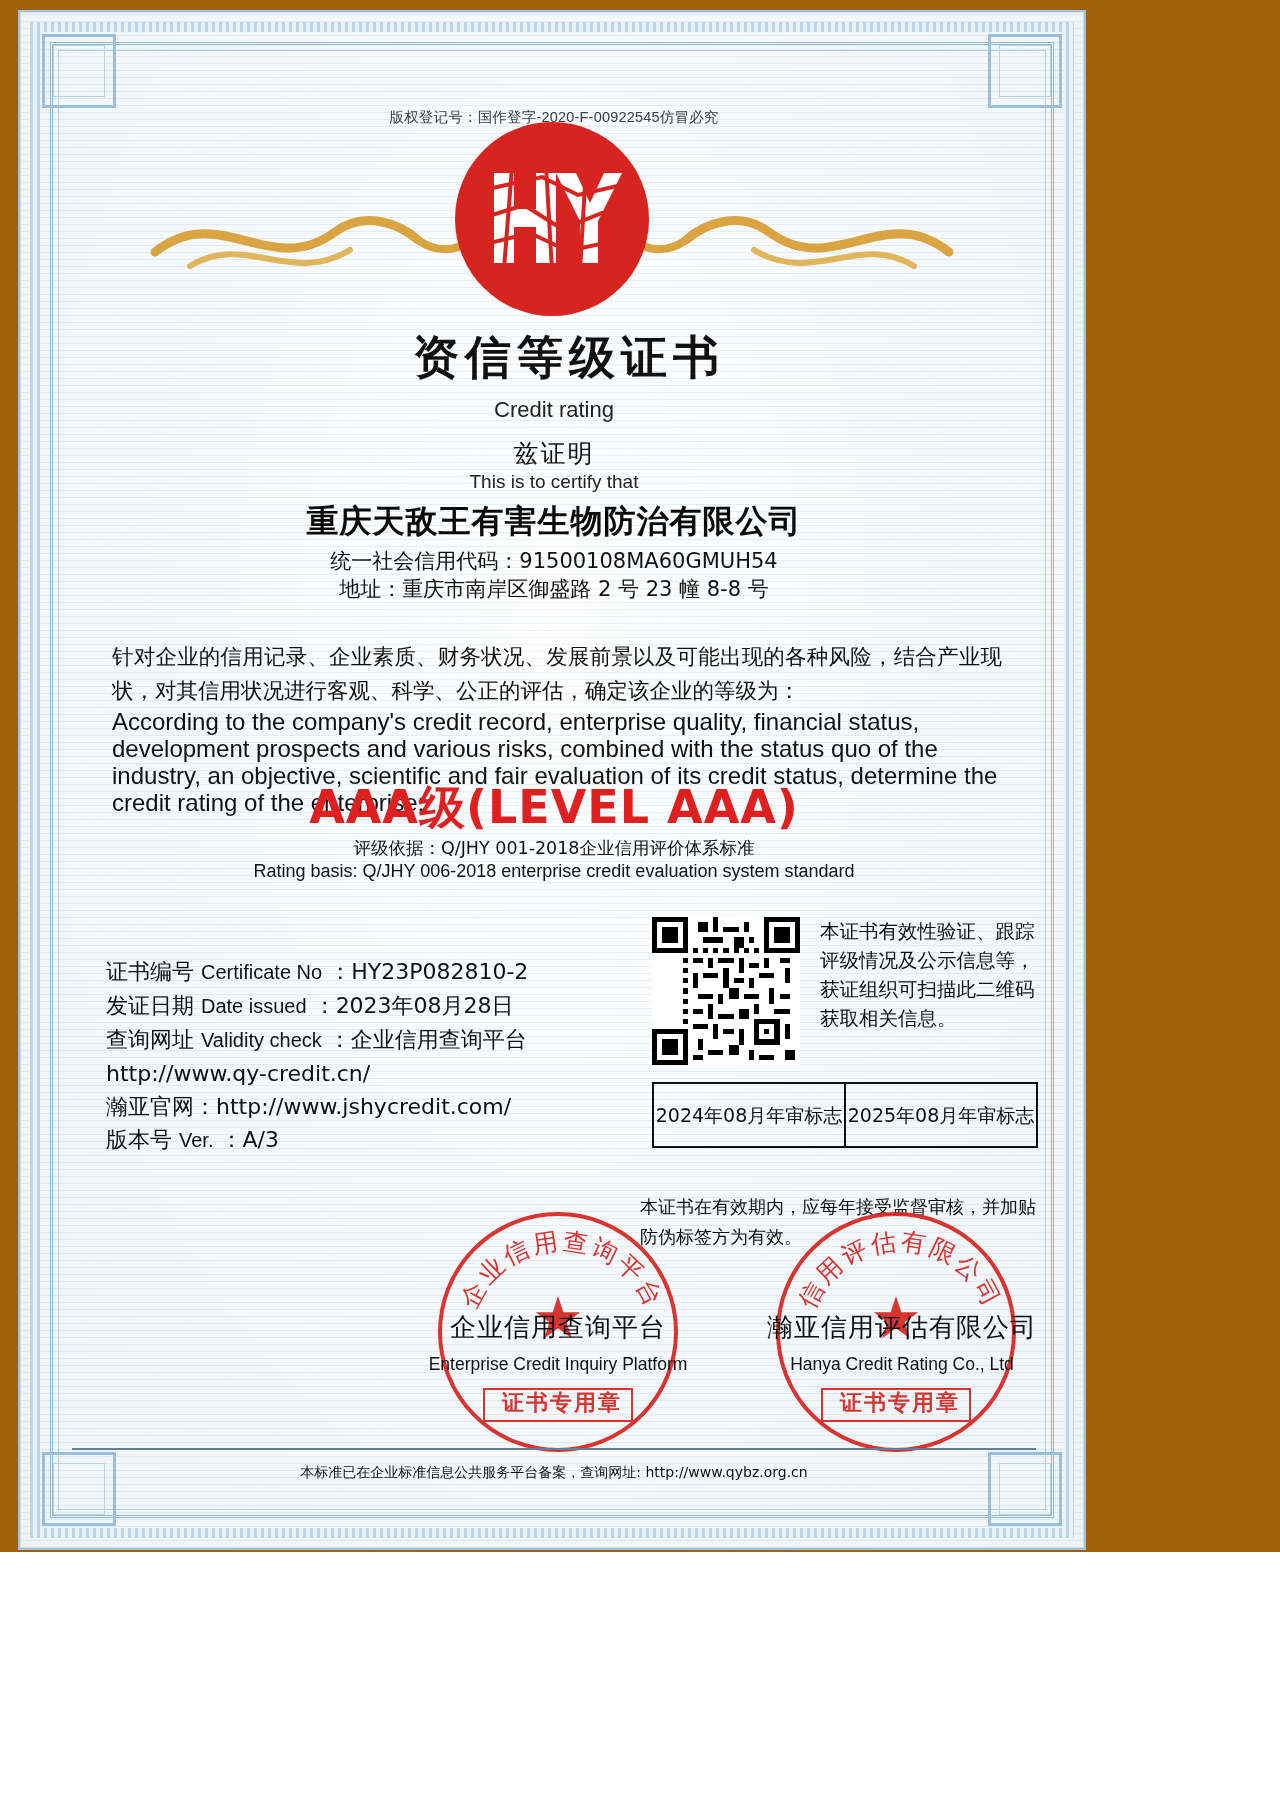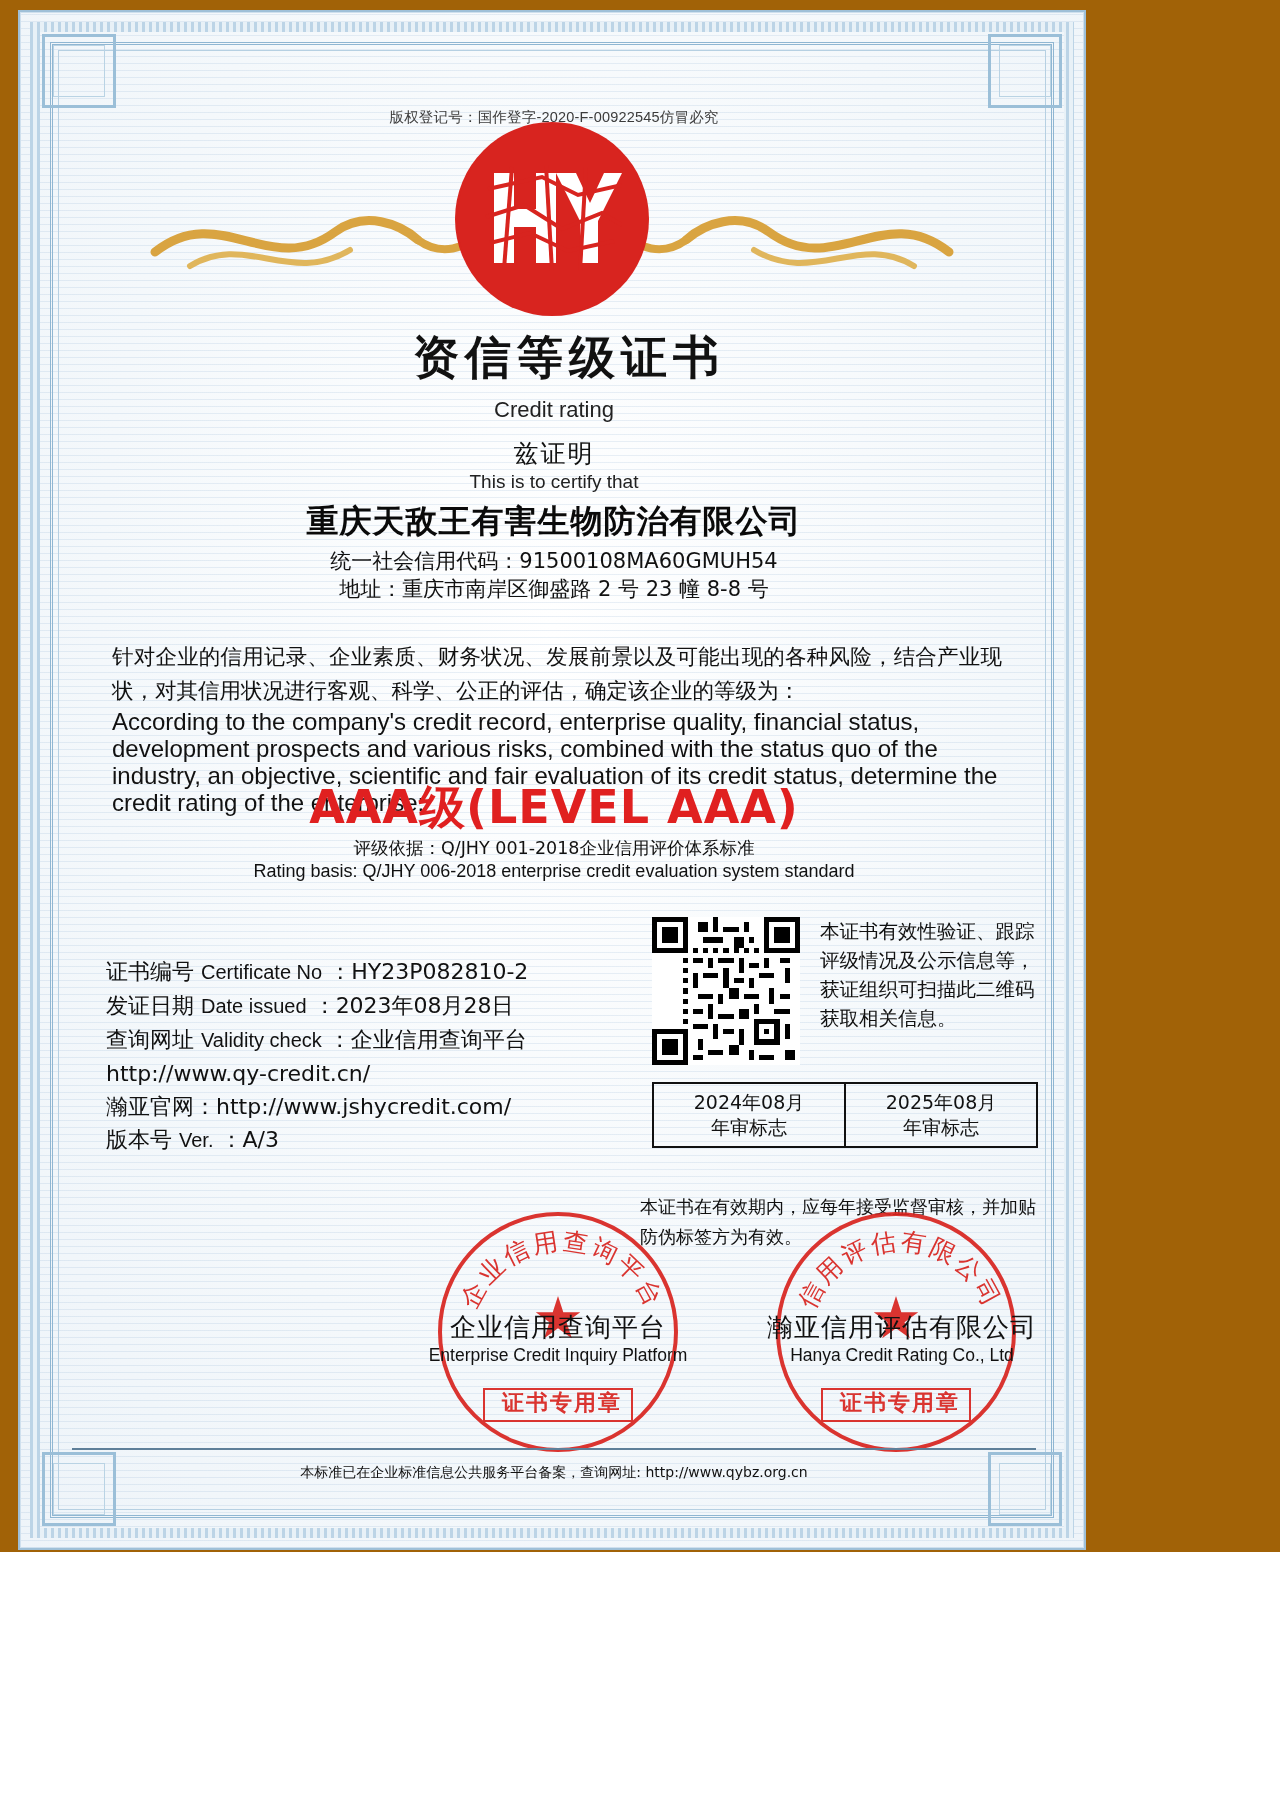--- a/index.html
+++ b/index.html
@@ -169,21 +169,21 @@
     position: absolute; left: 800px; top: 905px; width: 218px;
     font-size: 19.5px; line-height: 29px; color: #111; text-align: left;
     font-family: "DejaVu Sans", sans-serif;
   }
   .stamp-boxes {
     position: absolute; left: 632px; top: 1070px; width: 386px;
     display: flex; gap: 0;
   }
   .stamp-box {
     flex: 1; height: 66px; border: 2px solid #111;
-    display: flex; flex-direction: column; align-items: center; justify-content: center;
+    display: flex; flex-direction: row; align-items: center; justify-content: center;
     font-size: 19px; line-height: 25px; color: #111;
     font-family: "DejaVu Sans", sans-serif;
   }
   .stamp-box + .stamp-box { border-left: 0; }
   .note-bottom {
     position: absolute; left: 620px; top: 1148px; width: 400px;
     font-size: 18px; line-height: 30px; color: #111; text-align: left;
     font-family: "DejaVu Sans", sans-serif;
     margin-top: 32px;
   }
@@ -216,21 +216,21 @@
   
   .signer {
     position: absolute; width: 340px; text-align: center; color: #111;
   }
   .signer.left { left: 368px; top: 1298px; }
   .signer.right { left: 712px; top: 1298px; }
   .signer .cn {
     font-size: 26px; letter-spacing: 1px;
     font-family: "DejaVu Sans", sans-serif;
   }
-  .signer .en { font-size: 17.5px; margin-top: 0; }
+  .signer .en { font-size: 17.5px; margin-top: 9px; }
 
   
   .footer-rule {
     position: absolute; left: 52px; top: 1436px; width: 964px;
     border-top: 2px solid #5e7f99;
   }
   .footer {
     position: absolute; left: 52px; top: 1452px; width: 964px;
     text-align: center; font-size: 14px; color: #111;
     font-family: "DejaVu Sans", sans-serif;

